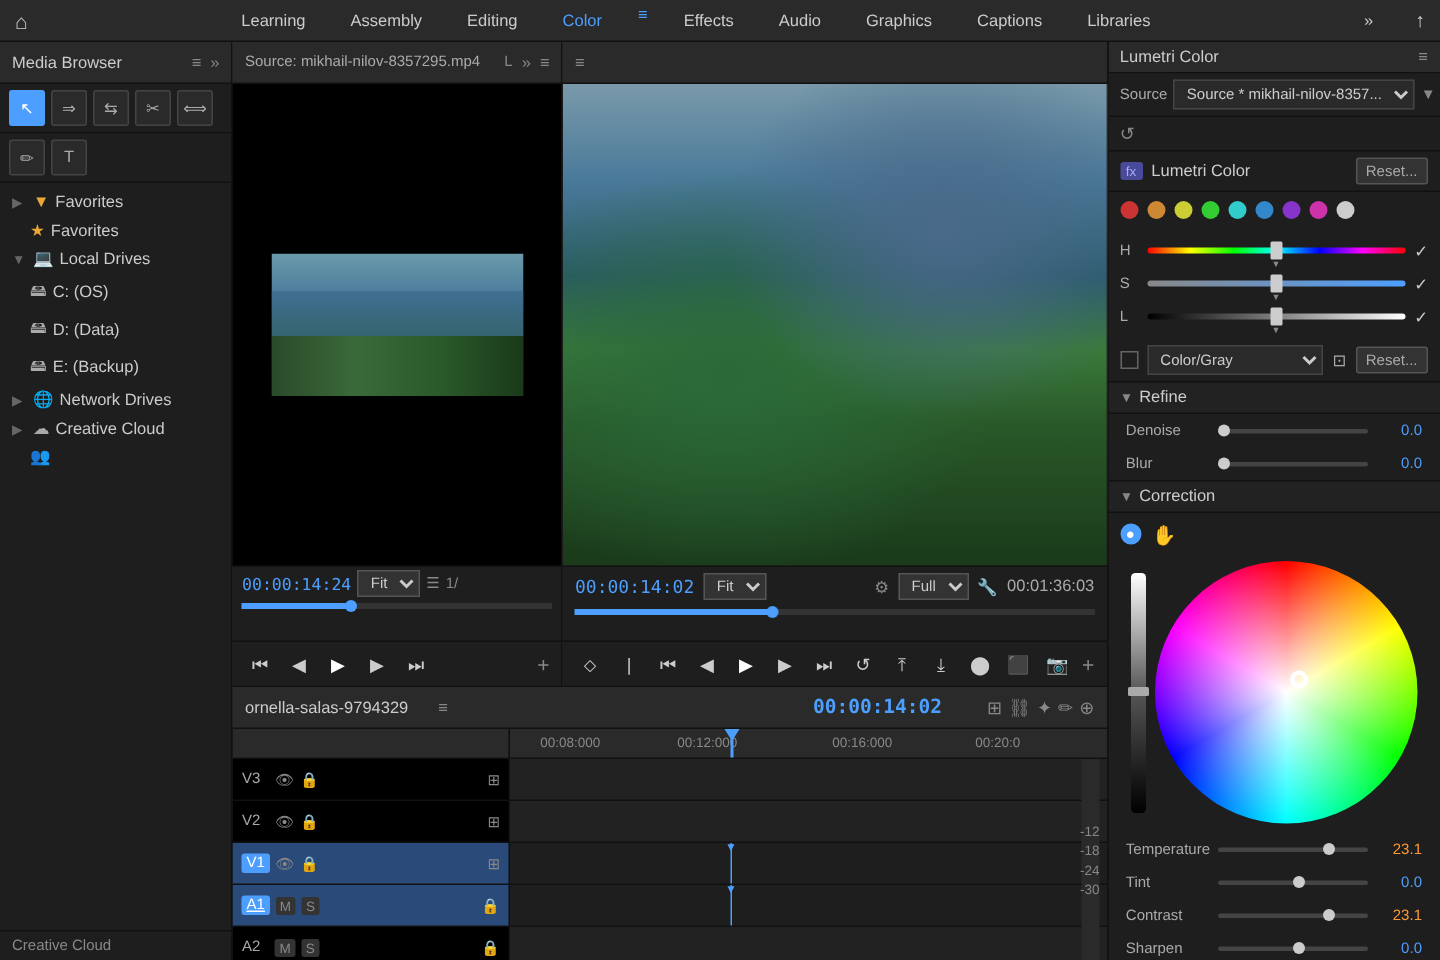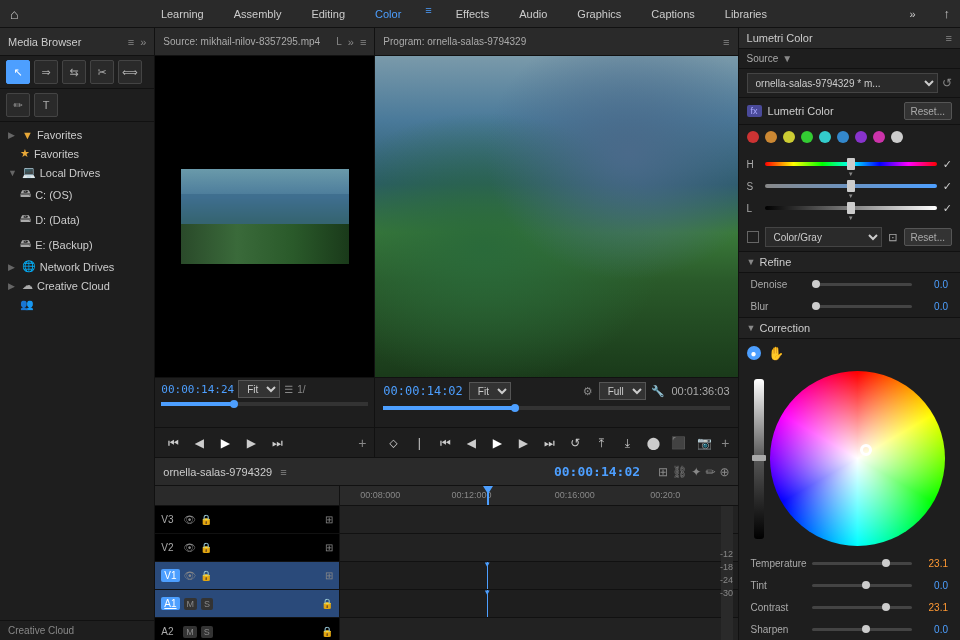--- a/index.html
+++ b/index.html
@@ -49,21 +49,21 @@
     .scrubber-fill { height: 100%; background: #4d9fff; width: 40%; }
     .scrubber-head { width: 8px; height: 8px; background: #4d9fff; border-radius: 50%; position: absolute; top: -2px; left: 40%; transform: translateX(-50%); }
 
     
     .transport { height: 30px; background: #1e1e1e; display: flex; align-items: center; padding: 0 8px; gap: 6px; border-top: 1px solid #111; }
     .t-btn { color: #ccc; cursor: pointer; font-size: 12px; display: flex; align-items: center; justify-content: center; width: 20px; height: 20px; }
     .play-btn { color: #fff; }
 
     
     #timeline { height: calc(100% - 430px); background: #1a1a1a; display: flex; flex-direction: column; }
-    .timeline-header { height: 28px; background: #2a2a2a; display: flex; align-items: center; padding: 0 8px; gap: 8px; border-bottom: 1px solid #111; }
+    .timeline-header { height: 28px; background: #2a2a2a; display: flex; align-items: center; padding: 0 8px; gap: 20px; border-bottom: 1px solid #111; }
     .timeline-body { flex: 1; display: flex; overflow: hidden; }
     .track-labels { width: 185px; background: #000000; border-right: 1px solid #111; flex-shrink: 0; }
     .track-label { height: 28px; display: flex; align-items: center; padding: 0 6px; gap: 4px; border-bottom: 1px solid #111; font-size: 10px; color: #aaa; }
     .track-label.selected { background: #2a4a7a; }
     .track-btn { font-size: 9px; color: #888; cursor: pointer; padding: 1px 3px; background: #333; border-radius: 2px; }
     .timeline-tracks { flex: 1; background: #1a1a1a; position: relative; overflow: hidden; }
     .time-ruler { height: 20px; background: #2a2a2a; display: flex; border-bottom: 1px solid #111; position: relative; }
     .ruler-mark { position: absolute; color: #888; font-size: 9px; top: 4px; }
     .track-row { height: 28px; border-bottom: 1px solid #111; position: relative; }
     .video-clip { position: absolute; height: 24px; top: 2px; background: #6a4a9a; border: 1px solid #8a6aba; border-radius: 2px; display: flex; align-items: center; padding: 0 4px; font-size: 9px; color: #ddd; overflow: hidden; cursor: pointer; }
@@ -283,21 +283,20 @@
           <span class="t-btn">◀</span>
           <span class="t-btn play-btn">▶</span>
           <span class="t-btn">▶</span>
           <span class="t-btn">⏭</span>
           <span class="plus-btn" style="margin-left:auto;">+</span>
         </div>
       </div>
 
       <div id="program-panel">
         <div class="panel-header">
-          <span style="flex:1;font-size:10px;color:#aaa;overflow:hidden;white-space:nowrap;">Program: ornella-salas-9794329</span>
           <span style="color:#888;cursor:pointer;">≡</span>
         </div>
 
         <div class="program-video">
           <div class="program-video-inner" style="width:100%;height:100%;"></div>
         </div>
 
         <div class="time-controls">
           <div class="time-bar">
             <span class="timecode">00:00:14:02</span>
@@ -434,27 +433,27 @@
 
   <div id="right-panel">
 
     <div class="lumetri-header">
       <span style="font-size:11px;color:#ccc;flex:1;">Lumetri Color</span>
       <span style="color:#888;cursor:pointer;">≡</span>
     </div>
 
     <div class="source-row">
       <span style="color:#aaa;font-size:10px;">Source</span>
+      <select class="source-dropdown">
+        <option>Source * mikhail-nilov-8357...</option>
+      </select>
       <span style="color:#888;font-size:10px;">▼</span>
     </div>
 
     <div class="source-row">
-      <select class="source-dropdown" style="flex:1;">
-        <option>ornella-salas-9794329 * m...</option>
-      </select>
       <span style="color:#888;cursor:pointer;font-size:12px;">↺</span>
     </div>
 
     <div class="fx-row">
       <span class="fx-badge">fx</span>
       <span style="color:#ccc;font-size:11px;flex:1;">Lumetri Color</span>
       <button class="reset-btn">Reset...</button>
     </div>
 
     <div class="color-dots">

